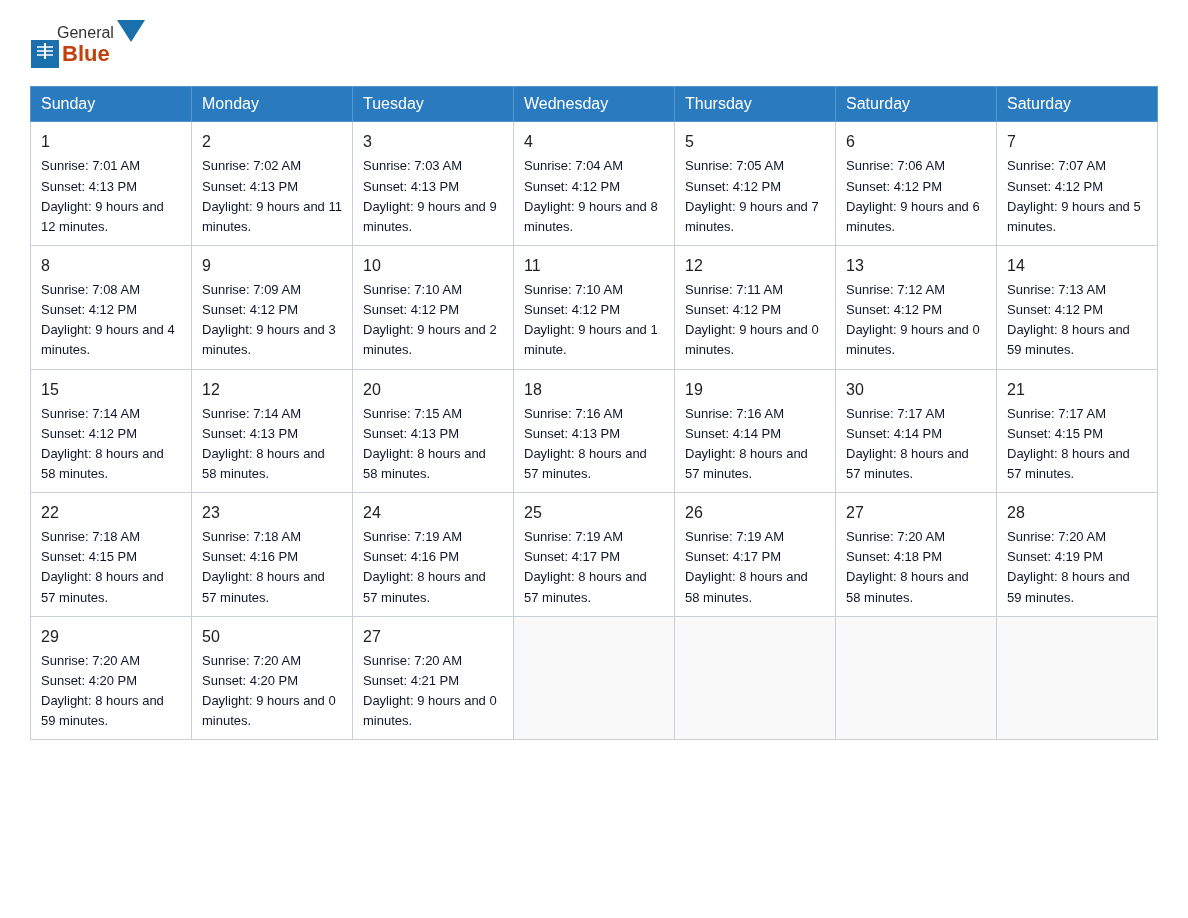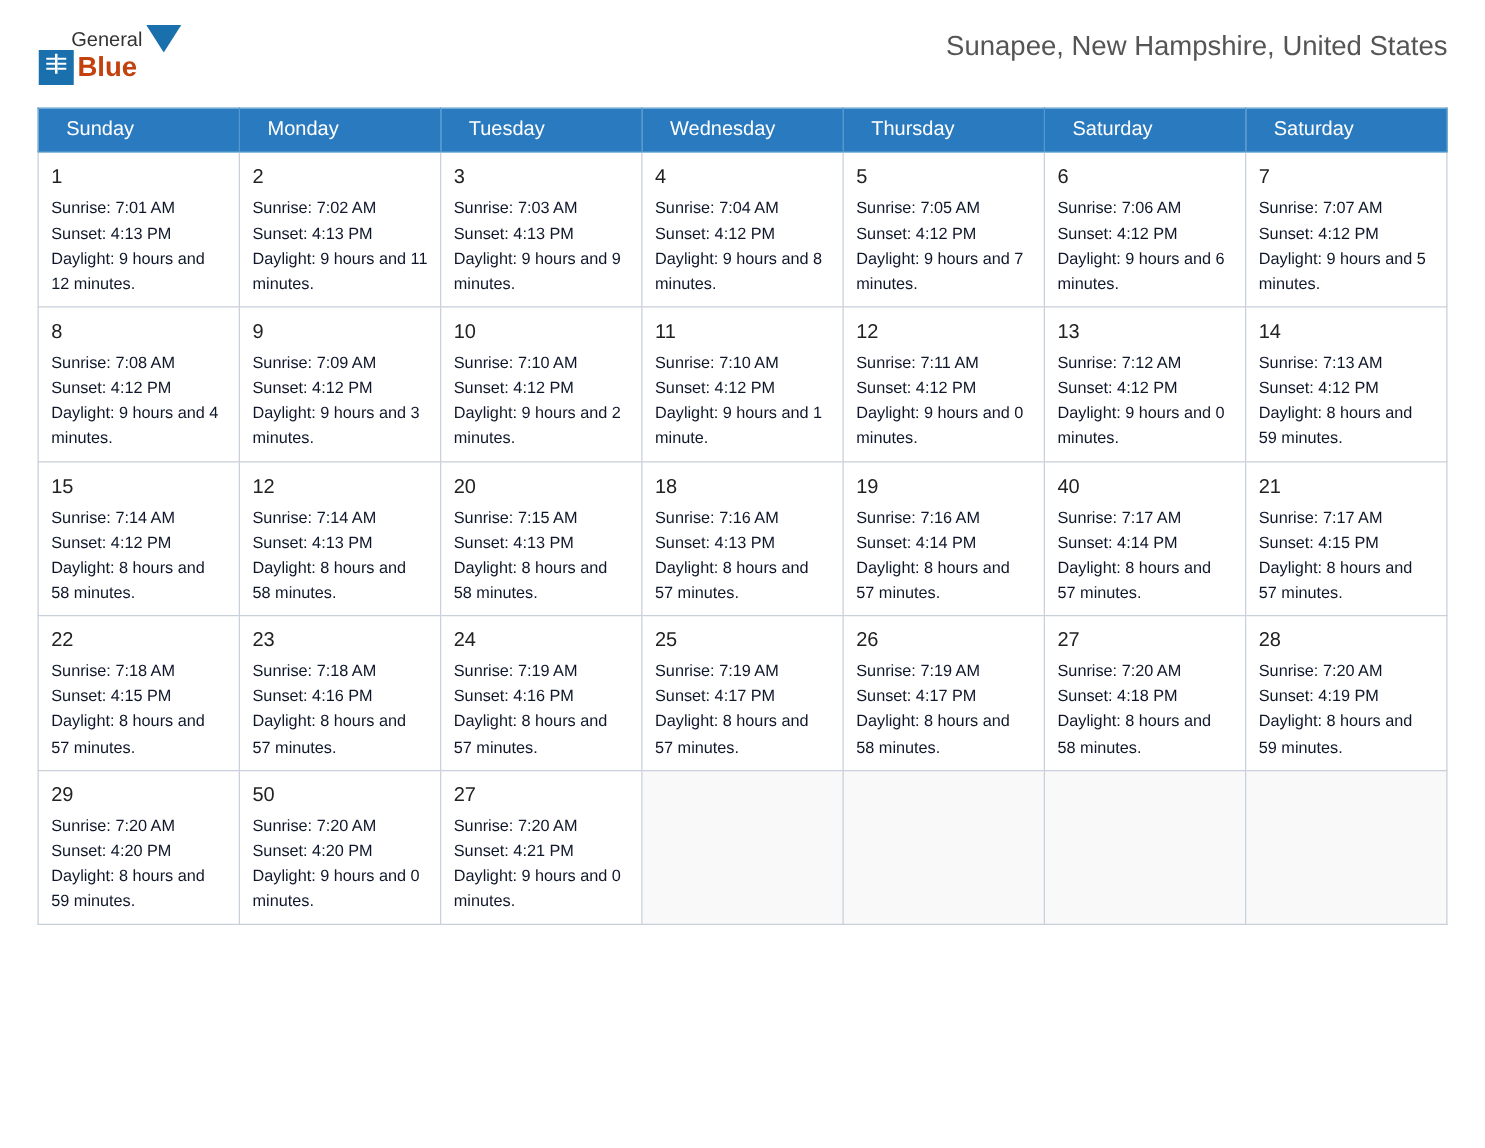--- a/index.html
+++ b/index.html
@@ -53,21 +53,21 @@
     .calendar-table {
       width: 100%;
       border-collapse: collapse;
       border: 1px solid #b0b8c5;
     }
     .calendar-table th {
       background: #2a7abf;
       color: #fff;
       font-size: 16px;
       font-weight: normal;
-      padding: 8px 22px;
+      padding: 8px 10px;
       text-align: left;
       border: 1px solid #5599cc;
     }
     .calendar-table td {
       vertical-align: top;
       padding: 8px 10px;
       border: 1px solid #c8d0da;
       font-size: 13px;
       line-height: 1.5;
       width: 14.28%;
@@ -139,21 +139,20 @@
               <line x1="12" y1="11" x2="19" y2="11" stroke="#fff" stroke-width="1.5"></line>
               <line x1="12" y1="15" x2="19" y2="15" stroke="#fff" stroke-width="1.5"></line>
             </svg>
           </div>
           <span class="logo-blue-text">Blue</span>
         </div>
       </div>
     </div>
   </div>
   <div class="title-area">
-    <div class="location-title">Sunapee, New Hampshire, United States</div>
   </div>
 </div>
 
 <table class="calendar-table">
   <thead>
     <tr>
     <th>Sunday</th>
         <th>Monday</th>
         <th>Tuesday</th>
         <th>Wednesday</th>
@@ -238,21 +237,21 @@
         </td>
         <td>
           <span class="day-num">18</span>
           <div class="day-info">Sunrise: 7:16 AM<br>Sunset: 4:13 PM<br>Daylight: 8 hours and 57 minutes.</div>
         </td>
         <td>
           <span class="day-num">19</span>
           <div class="day-info">Sunrise: 7:16 AM<br>Sunset: 4:14 PM<br>Daylight: 8 hours and 57 minutes.</div>
         </td>
         <td>
-          <span class="day-num">40</span>
+          <span class="day-num">30</span>
           <div class="day-info">Sunrise: 7:17 AM<br>Sunset: 4:14 PM<br>Daylight: 8 hours and 57 minutes.</div>
         </td>
         <td>
           <span class="day-num">21</span>
           <div class="day-info">Sunrise: 7:17 AM<br>Sunset: 4:15 PM<br>Daylight: 8 hours and 57 minutes.</div>
         </td>
       </tr>
       <tr>
         <td>
           <span class="day-num">22</span>

